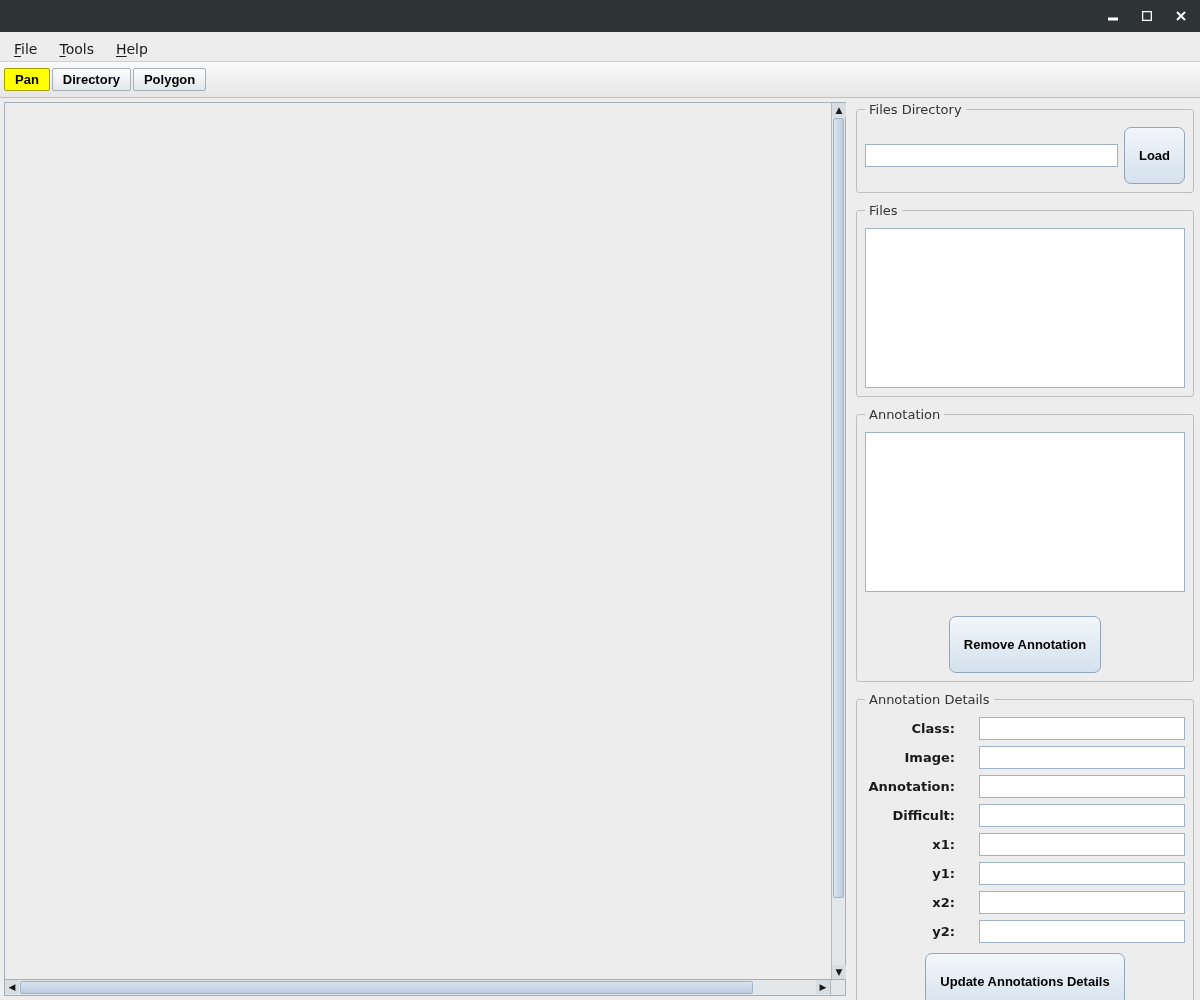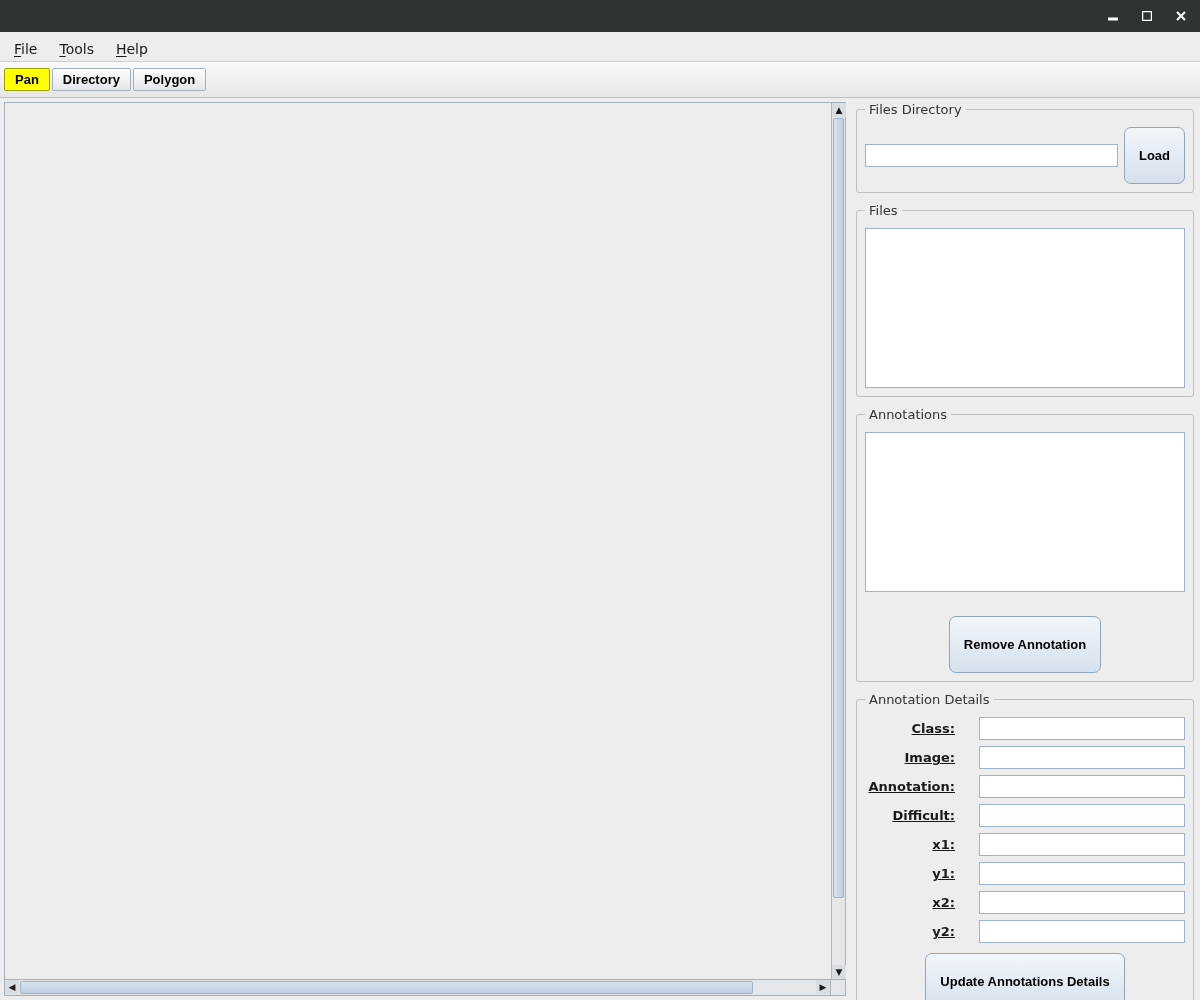--- a/index.html
+++ b/index.html
@@ -35,21 +35,21 @@
   .corner { width: 14px; background: #e4e7ea; }
   
   .sidepanel { flex: 1; padding: 4px 6px; background: #ededed; overflow: hidden; }
   fieldset.group { border: 1px solid #bfbfbf; border-radius: 3px; margin: 0 0 10px 0; padding: 10px 8px 8px 8px; background: #ededed; }
   fieldset.group > legend { padding: 0 4px; font-size: 13px; color: #333; }
   .row { display: flex; align-items: center; gap: 6px; }
   input.text, .listbox { border: 1px solid #9fb3c8; background: #fff; font-size: 13px; padding: 3px 4px; width: 100%; }
   .listbox { height: 160px; overflow: auto; }
   .btn { border: 1px solid #8fa6bd; background: linear-gradient(#f2f6fa,#d5e1ee); padding: 20px 14px; font-size: 13px; font-weight: bold; cursor: pointer; border-radius: 7px; }
   .center { display: flex; justify-content: center; }
-  .details-grid { display: grid; grid-template-columns: 90px 1fr; gap: 6px 24px; align-items: center; text-decoration: underline; }
+  .details-grid { display: grid; grid-template-columns: 90px 1fr; gap: 6px 24px; align-items: center; }
   .details-grid label { text-align: right; font-size: 13px; font-weight: bold; }
 </style>
 </head>
 <body>
 
 <div class="window">
 
   <div class="titlebar">
     <div class="controls">
       <div class="wc" title="Minimize">
@@ -117,21 +117,21 @@
           <button class="btn">Load</button>
         </div>
       </fieldset>
 
       <fieldset class="group">
         <legend>Files</legend>
         <div class="listbox"></div>
       </fieldset>
 
       <fieldset class="group">
-        <legend>Annotations</legend>
+        <legend>Annotation</legend>
         <div class="listbox"></div>
         <div class="center" style="margin-top:24px;">
           <button class="btn">Remove Annotation</button>
         </div>
       </fieldset>
 
       <fieldset class="group">
         <legend>Annotation Details</legend>
         <div class="details-grid">
           <label>Class:</label>

